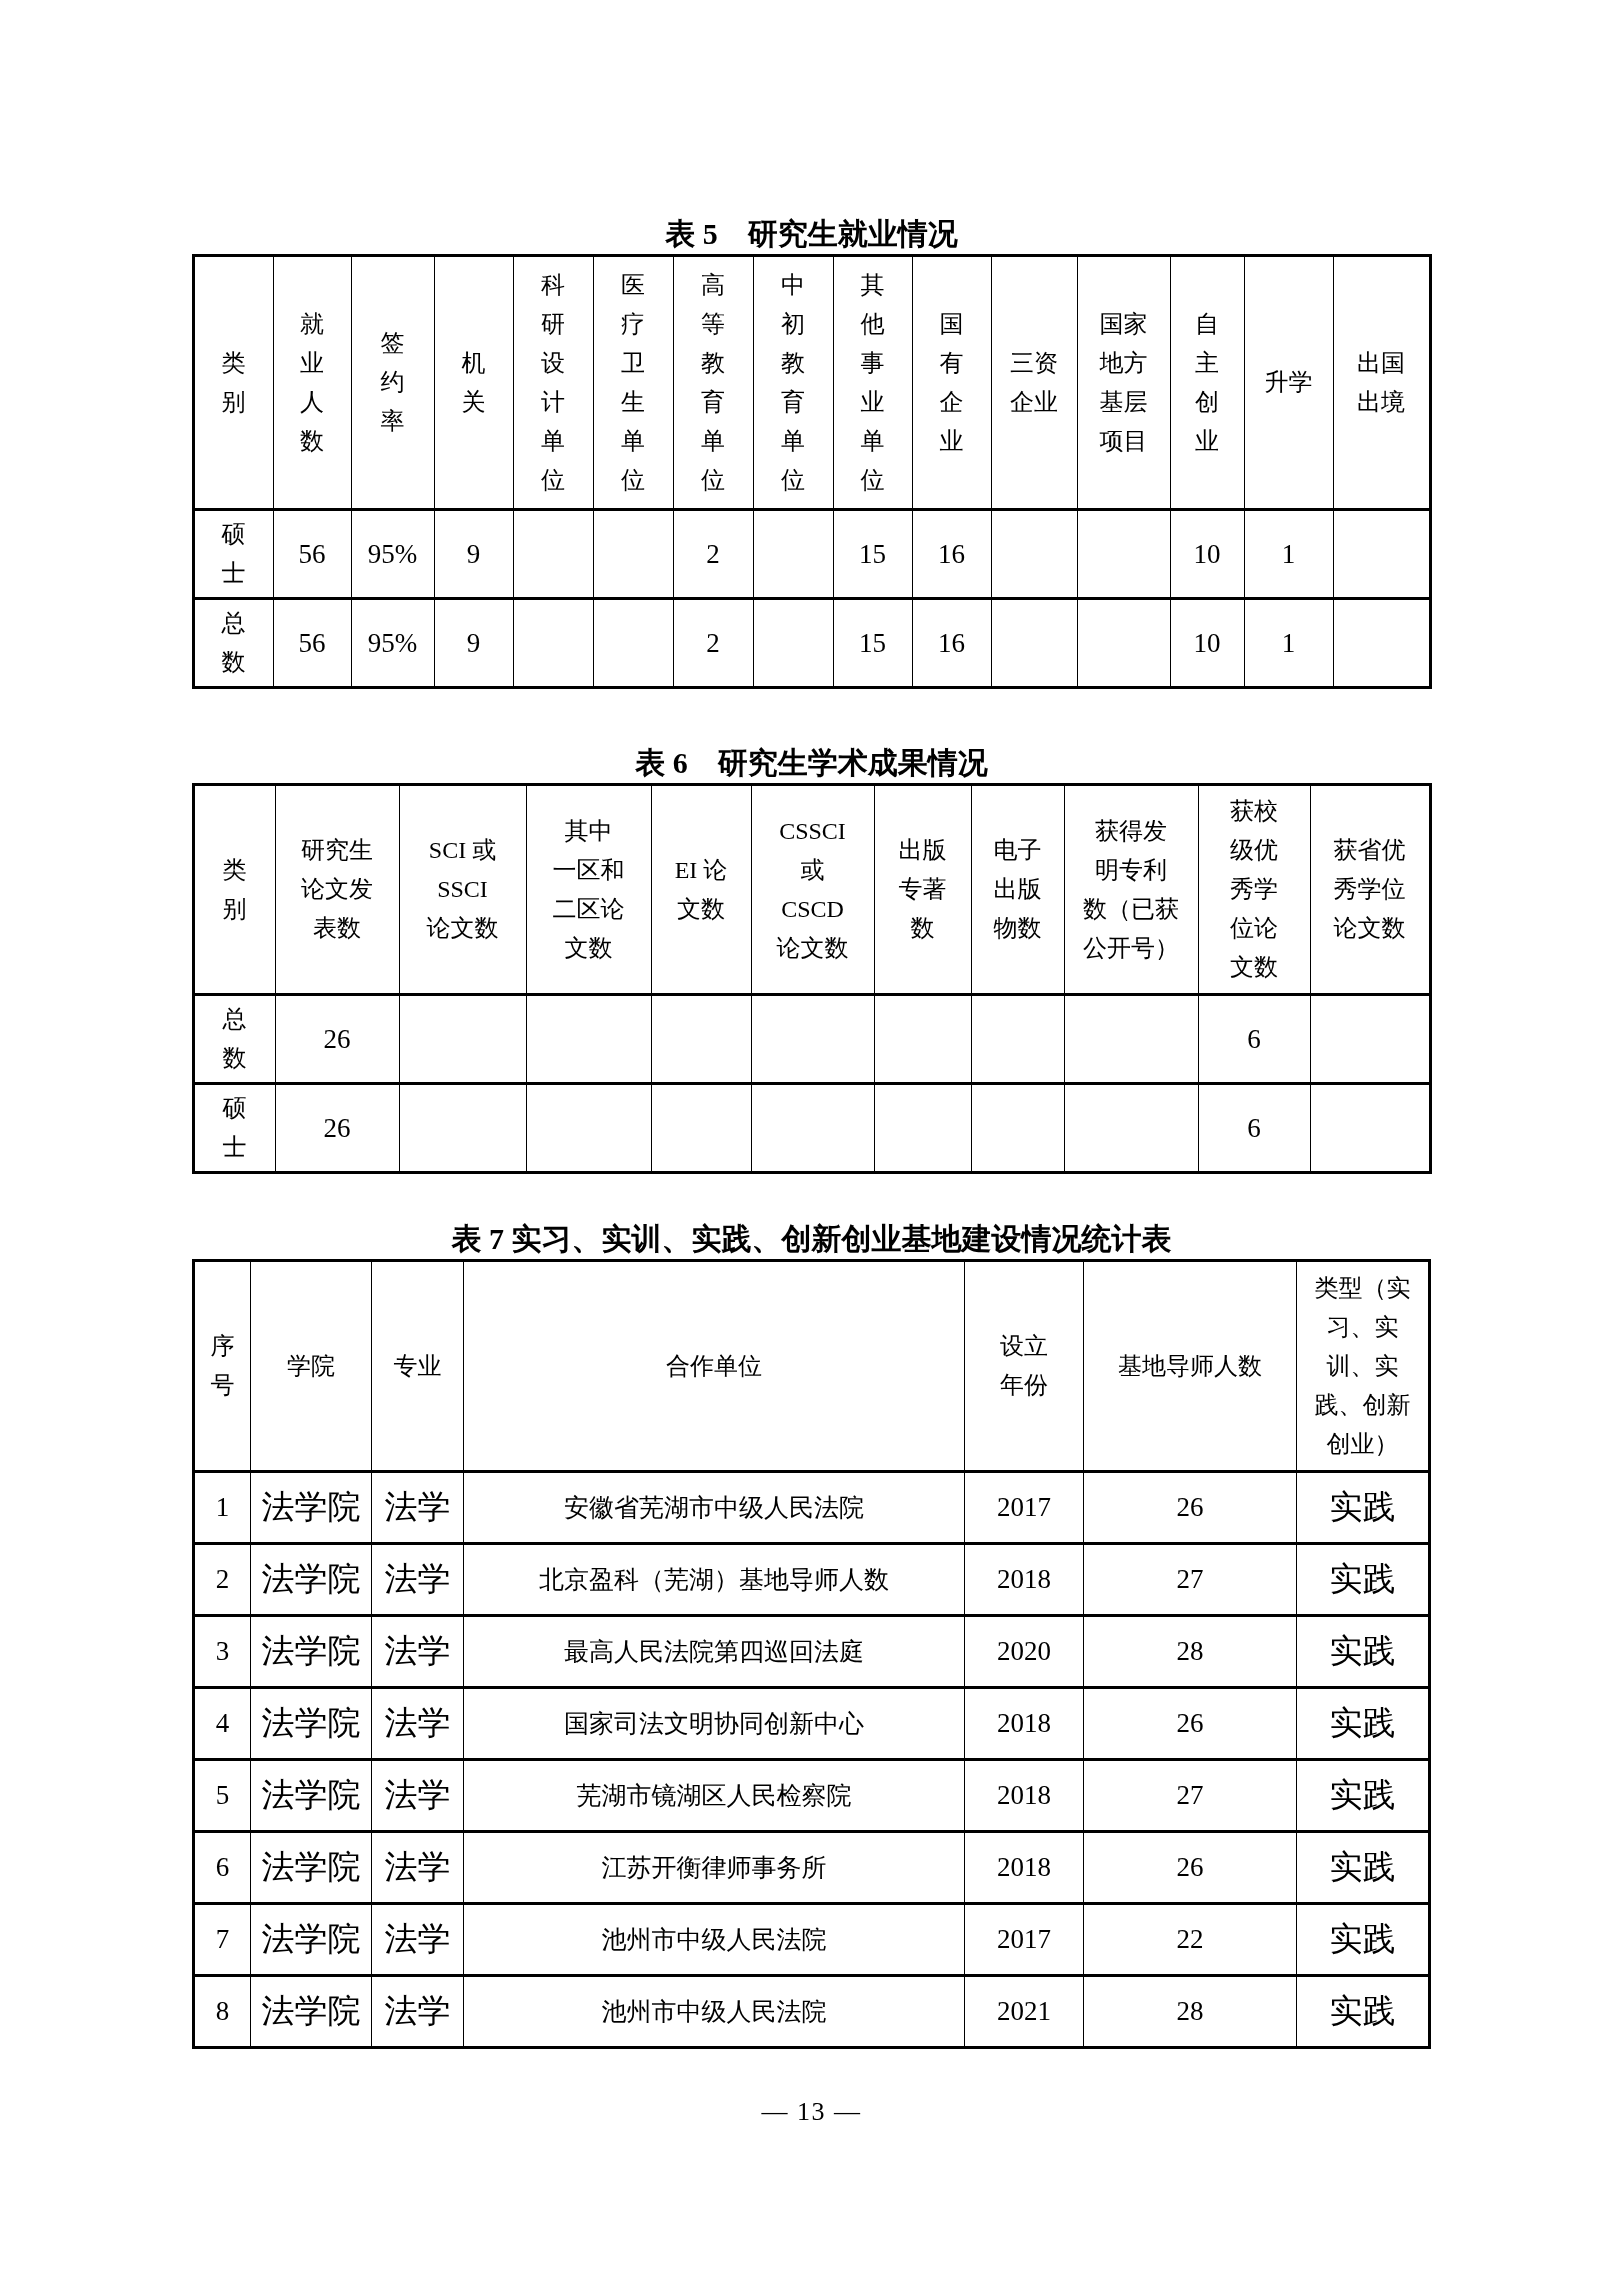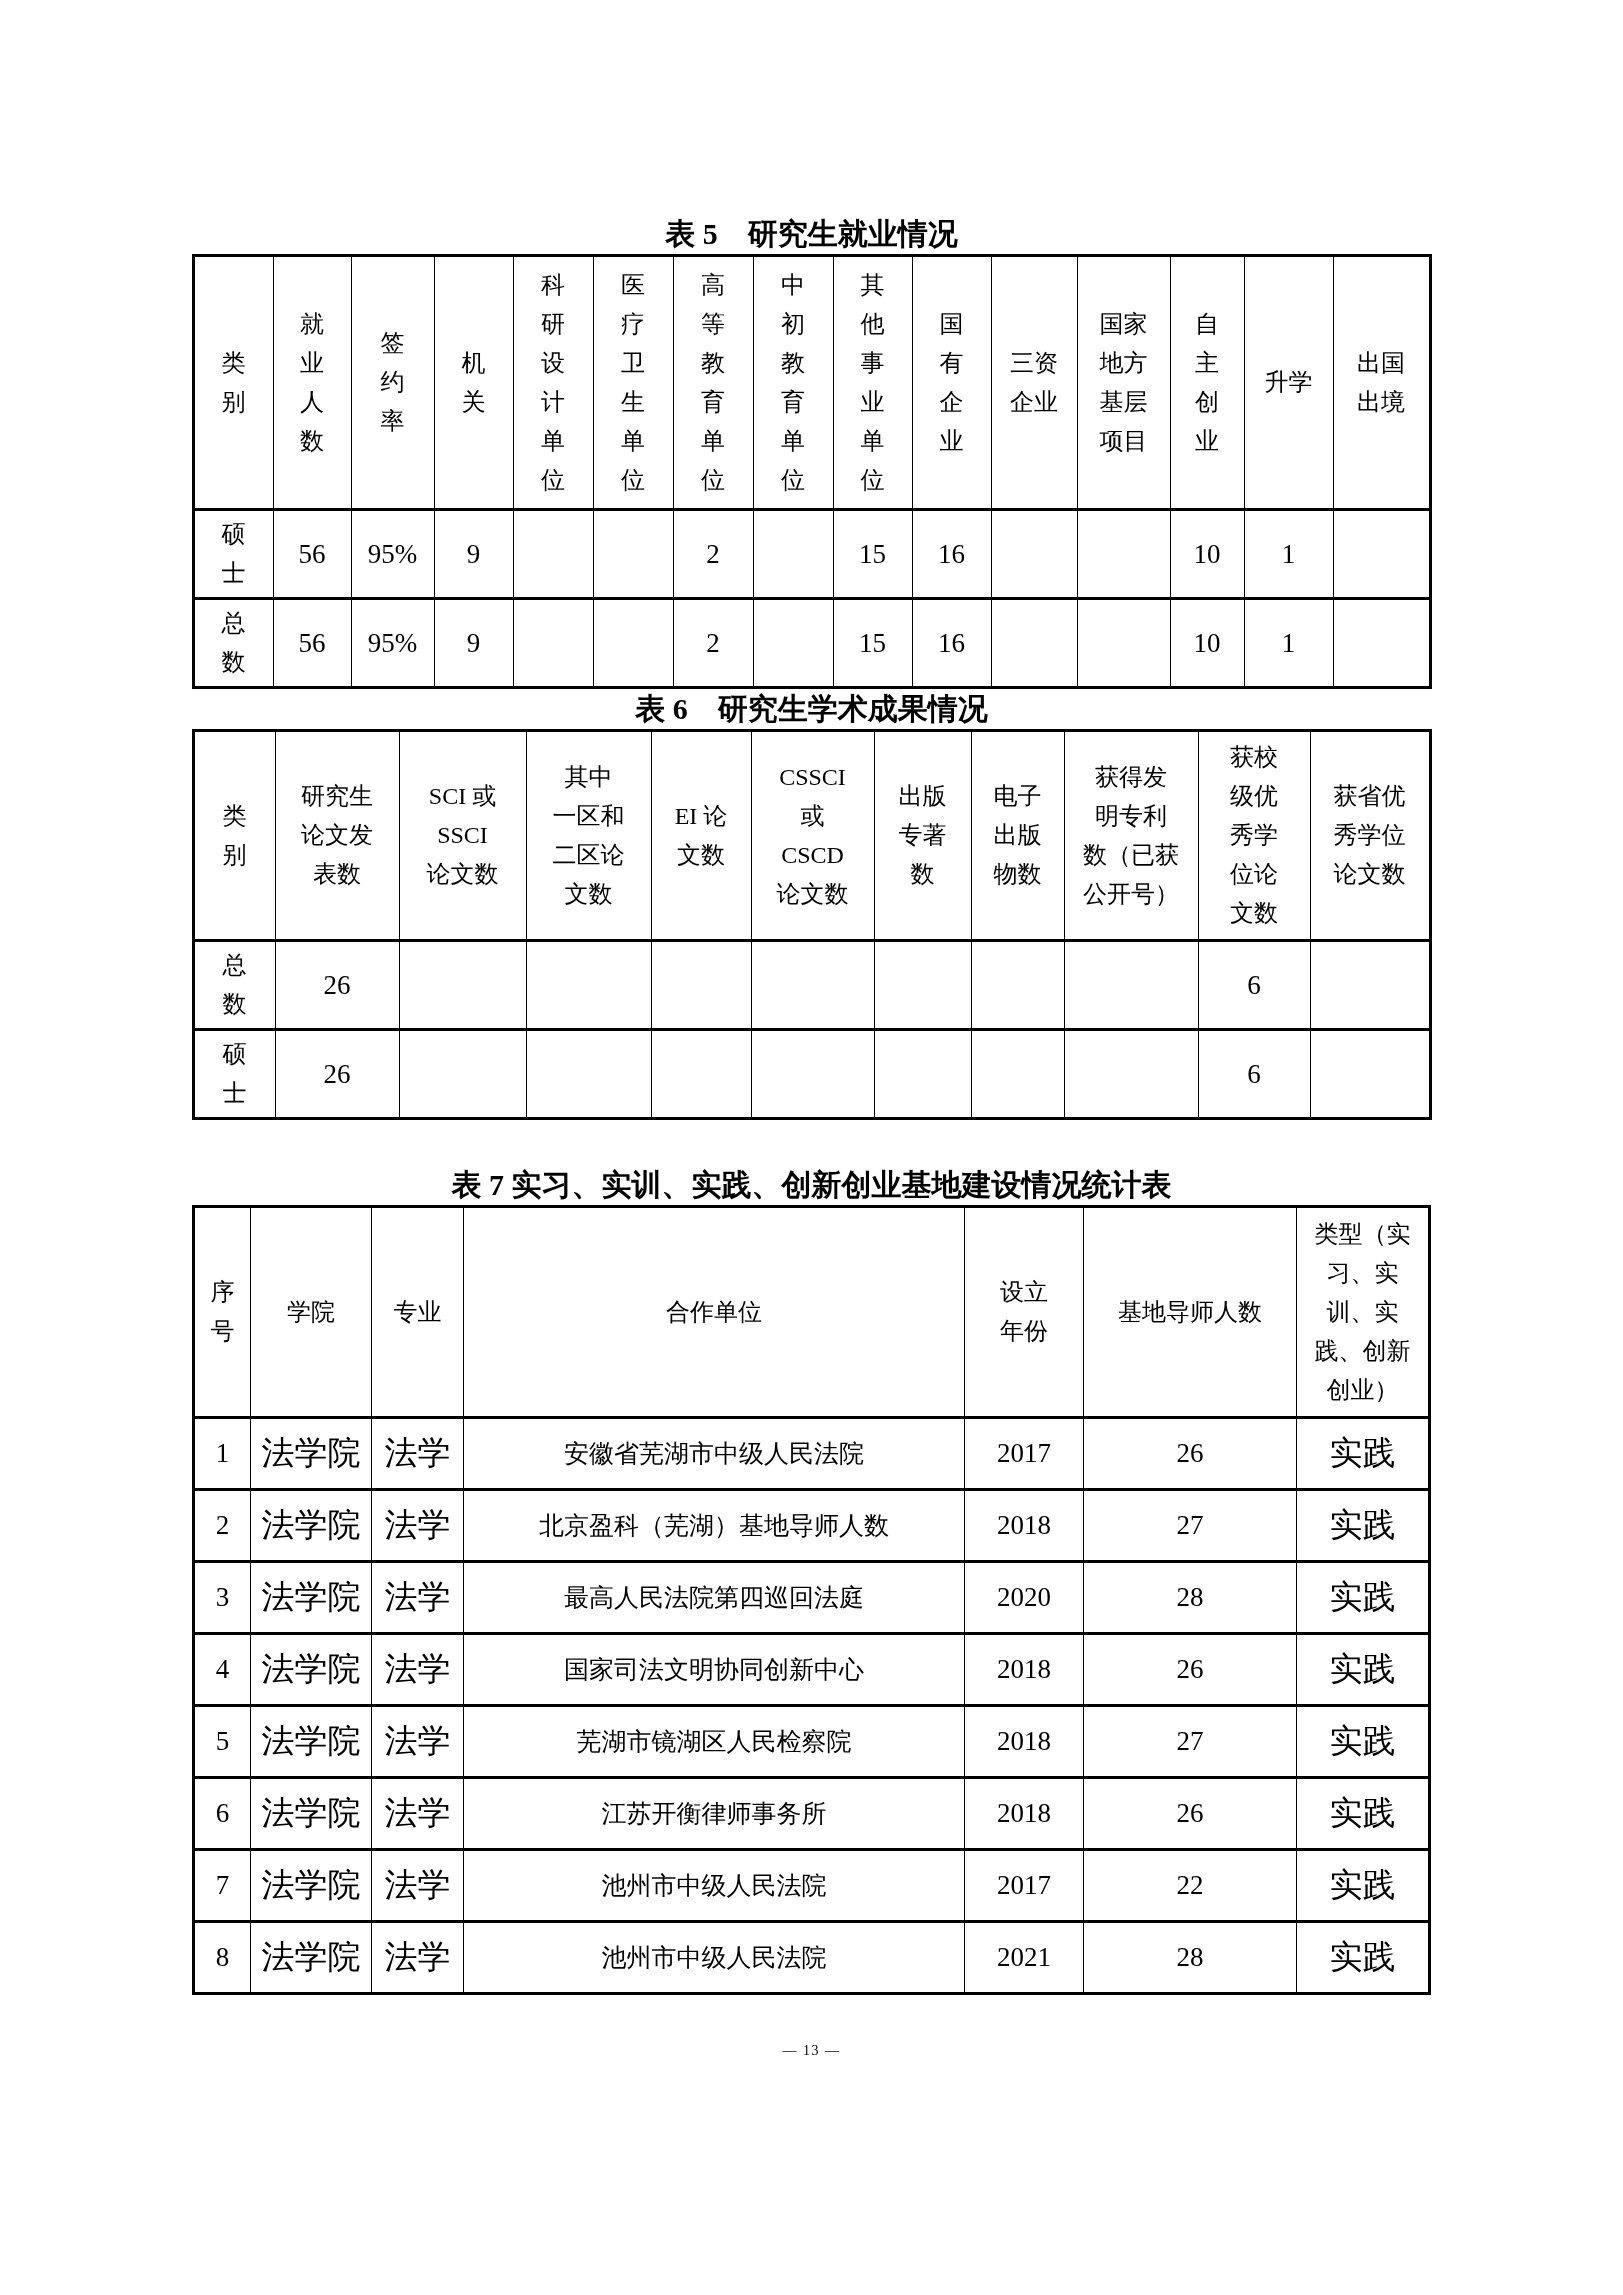--- a/index.html
+++ b/index.html
@@ -8,21 +8,21 @@
     font-family:"Liberation Serif","DejaVu Serif",serif;
     color:#000;
   }
   .sheet { position:relative; width:1623px; height:2295px; overflow:hidden; }
 
   .tbl-title {
     text-align:center; font-weight:bold; font-size:30px; line-height:40px;
     white-space:pre-line;
   }
   .title5 { padding-top:214px; }
-  .title6 { }
+  .title6 { margin-top:54px; }
   .title7 { margin-top:45px; }
 
   table.doc-table {
     border-collapse:collapse; table-layout:fixed;
     width:1235px; margin:0 auto; border:3.7px solid #000;
   }
   .doc-table th, .doc-table td {
     border-left:1.5px solid #000; border-right:1.5px solid #000;
     border-top:3px solid #000; border-bottom:3px solid #000;
     vertical-align:middle; text-align:center;
@@ -39,21 +39,21 @@
   .unit { font-size:25px; text-align:left; padding-left:12px; }
 
   .t5 .hdr-row th  { height:245px; }
   .t5 .data-row td { height:80px; }
   .t6 .hdr-row th  { height:201px; }
   .t6 .data-row td { height:80px; }
   .t7 .hdr-row th  { height:202px; }
   .t7 .data-row td { height:63px; }
 
   .page-number {
-    margin-top:48px; text-align:center; font-size:14px; letter-spacing:1.5px;
+    margin-top:48px; text-align:center; font-size:26px; letter-spacing:1.5px;
   }
 </style>
 </head>
 <body>
 
 <div class="sheet">
 
   <div class="tbl-title title5">表 5　研究生就业情况</div>
 
   <table class="doc-table t5">

